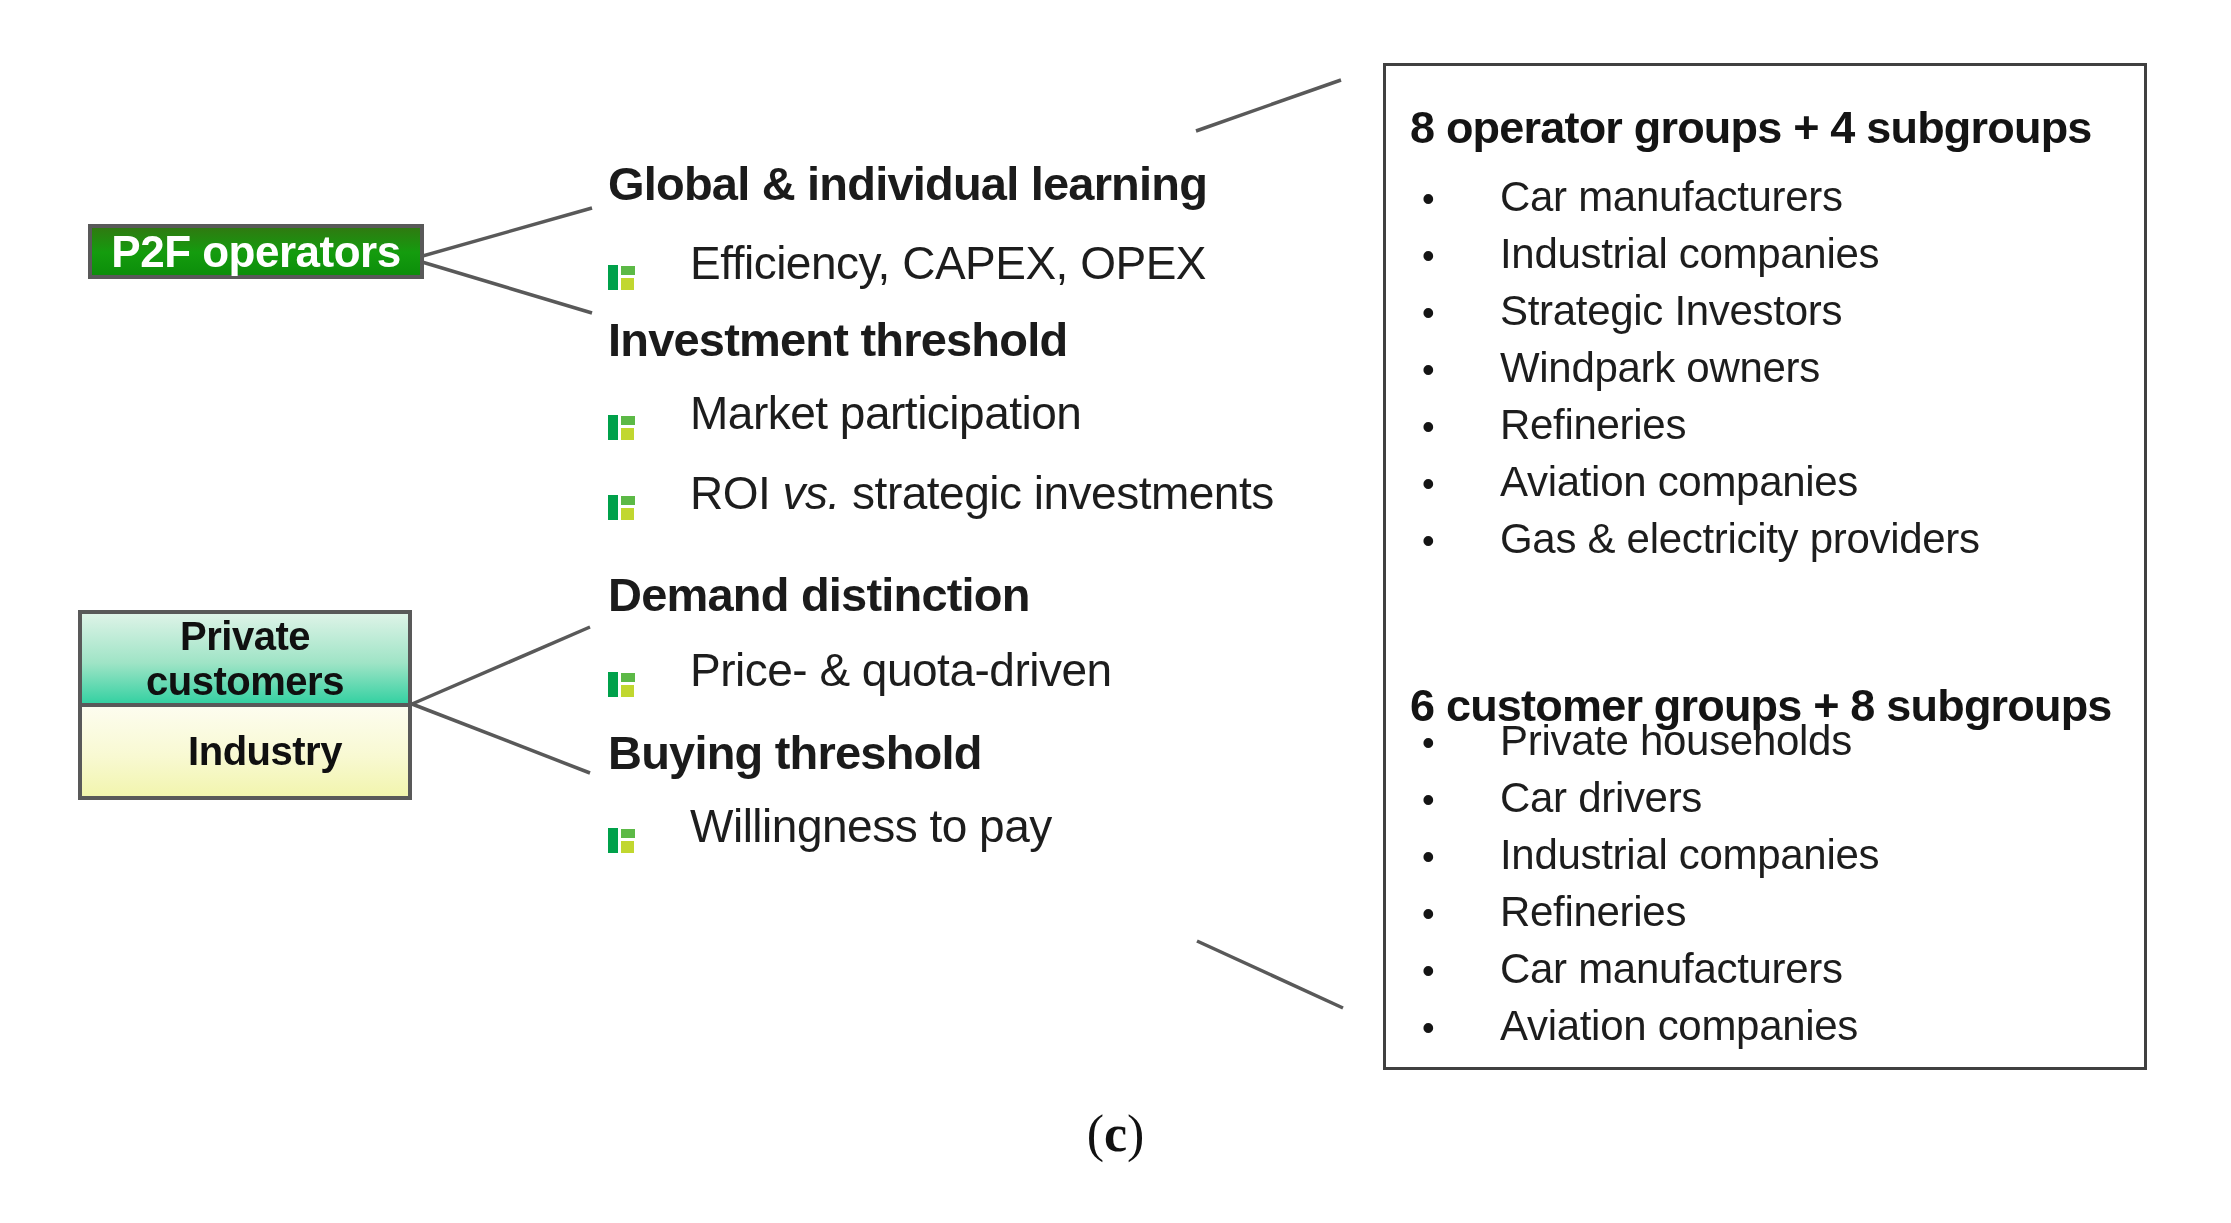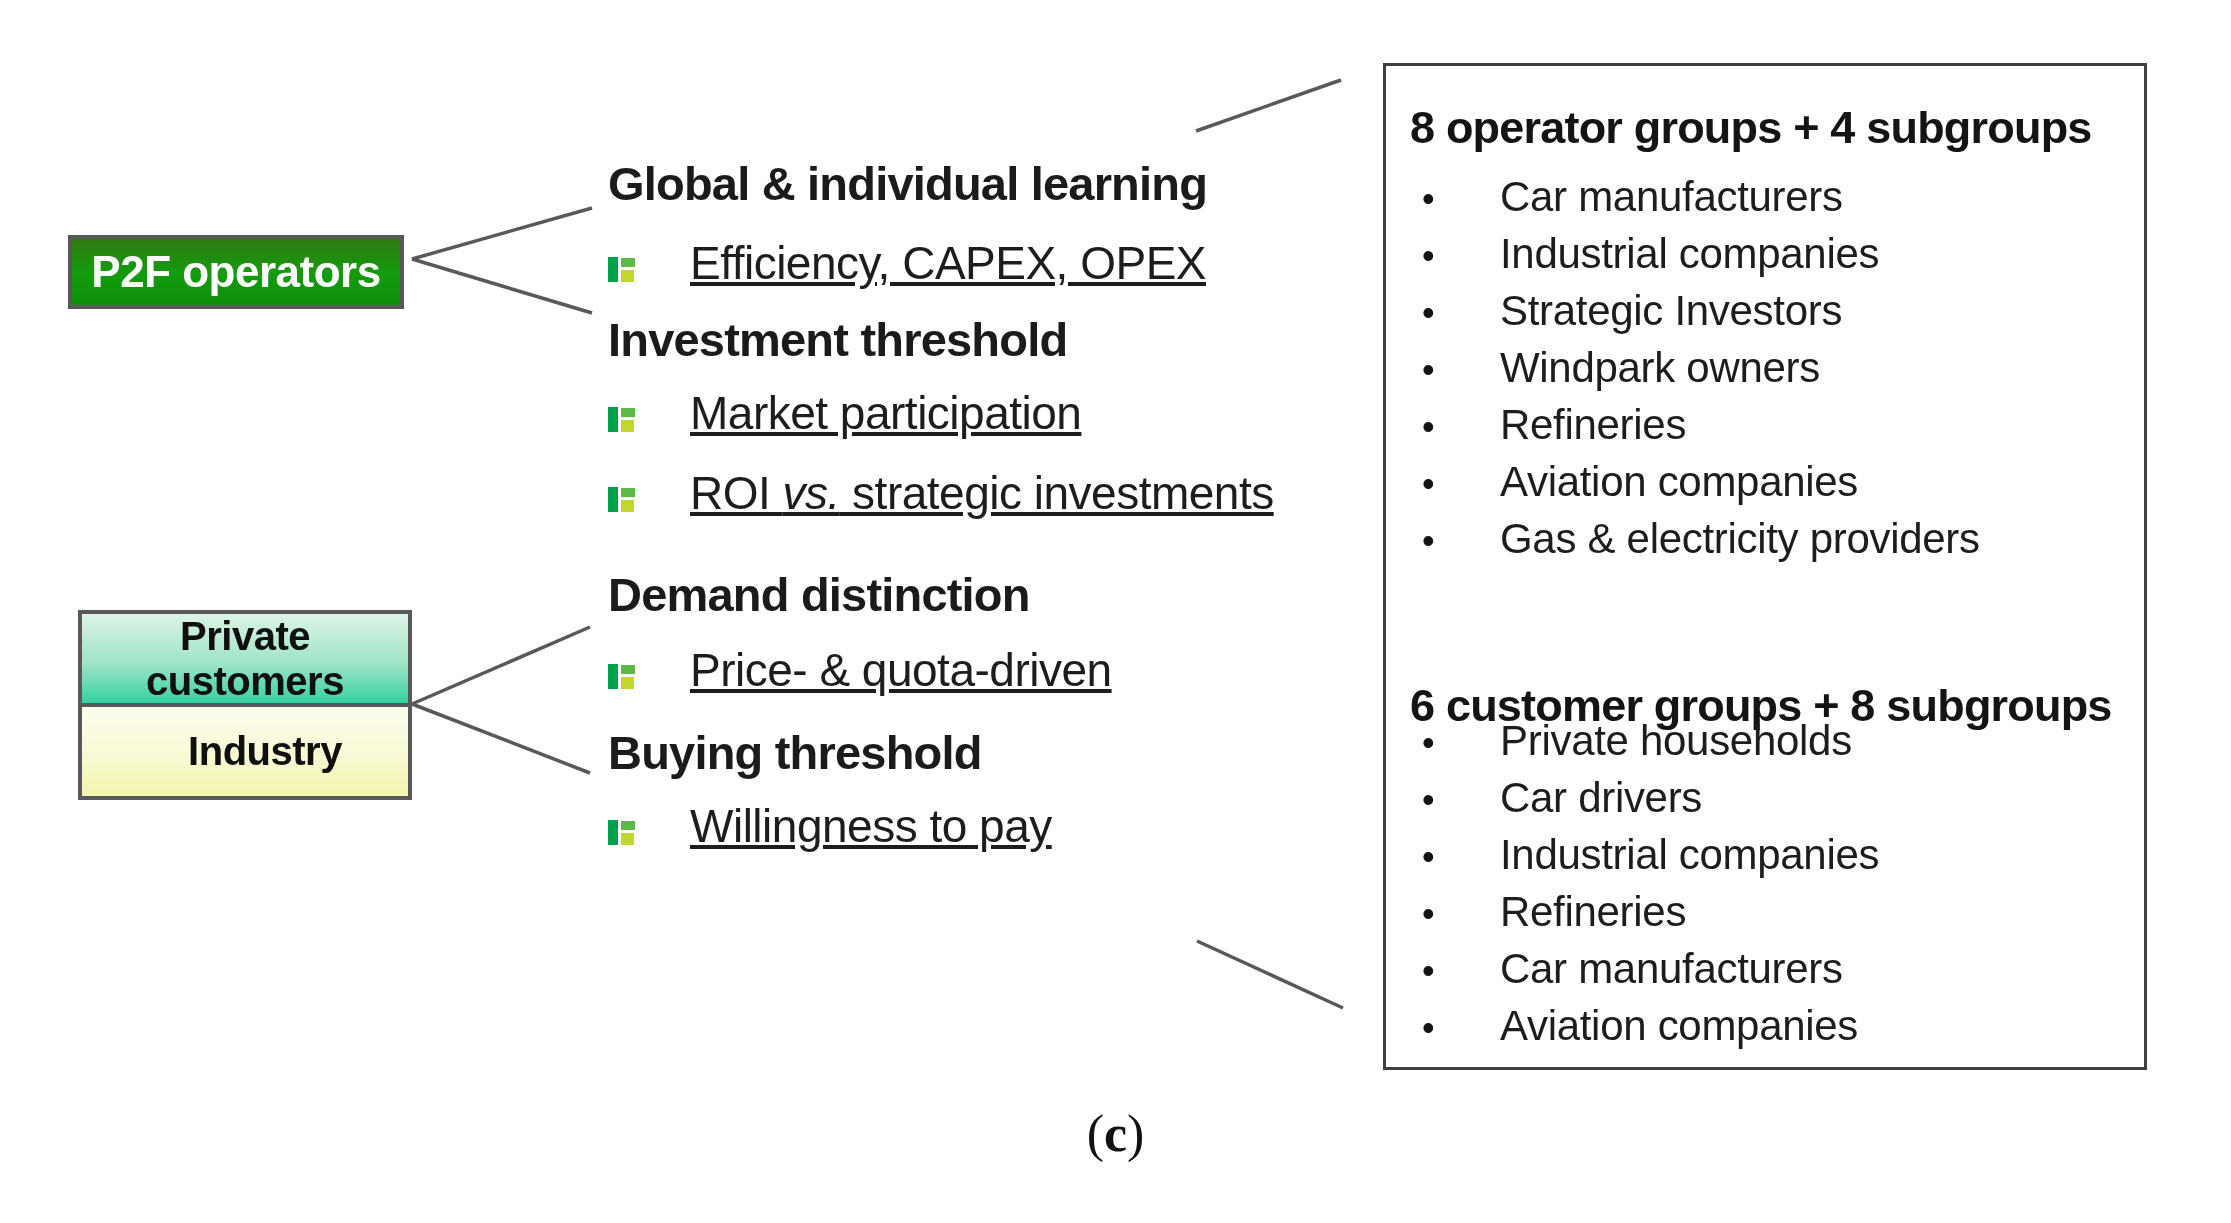--- a/index.html
+++ b/index.html
@@ -9,41 +9,41 @@
     background:#ffffff;
     font-family:"Liberation Sans", sans-serif;
     color:#1d1d1d;
     overflow:hidden;
   }
   .connectors{position:absolute;left:0;top:0;width:2231px;height:1223px;pointer-events:none;}
 
   
   .lbox{position:absolute;display:flex;align-items:center;justify-content:center;text-align:center;box-sizing:border-box;}
   .box-operators{
-    left:68px;top:224px;width:336px;height:74px;
+    left:88px;top:224px;width:336px;height:55px;
     border:4px solid #595959;
     background:linear-gradient(180deg,#2f7a11 0%,#149c0e 52%,#0c8e0a 100%);
-    color:#ffffff;font-weight:bold;font-size:44px;letter-spacing:-0.5px;margin-top:11px;
+    color:#ffffff;font-weight:bold;font-size:44px;letter-spacing:-0.5px;
   }
   .box-customers{
     left:78px;top:610px;width:334px;height:97px;
     border:4px solid #595959;
     background:linear-gradient(180deg,#ddf3e7 0%,#9fe4c6 55%,#35d1a2 100%);
     color:#101010;font-weight:bold;font-size:40px;line-height:45px;letter-spacing:-0.5px;
   }
   .box-industry{
     left:78px;top:703px;width:334px;height:97px;
     border:4px solid #595959;
     background:linear-gradient(180deg,#fdfdef 0%,#f8f9d2 55%,#f2f5ae 100%);
     color:#101010;font-weight:bold;font-size:40px;letter-spacing:-0.5px;padding-left:40px;
   }
 
   
   .m-head{position:absolute;left:608px;font-weight:bold;font-size:47px;letter-spacing:-0.8px;color:#1b1b1b;white-space:nowrap;}
-  .m-bullet{position:absolute;left:608px;display:flex;align-items:center;white-space:nowrap;text-decoration:underline;}
+  .m-bullet{position:absolute;left:608px;display:flex;align-items:flex-end;white-space:nowrap;}
   .m-text{font-size:46px;color:#1d1d1d;letter-spacing:-0.5px;}
   .m-text .it{font-style:italic;}
   .sq-icon{position:relative;width:27px;height:25px;margin-top:13px;margin-right:55px;flex:0 0 27px;}
   .sq-icon i{position:absolute;display:block;}
   .sq-icon i.bar{left:0;top:0;width:10px;height:25px;background:#00a14b;}
   .sq-icon i.sq-top{left:13px;top:1px;width:14px;height:9px;background:#5cb946;}
   .sq-icon i.sq-bottom{left:13px;top:13px;width:13px;height:12px;background:#c1d72f;}
 
   
   .panel{

